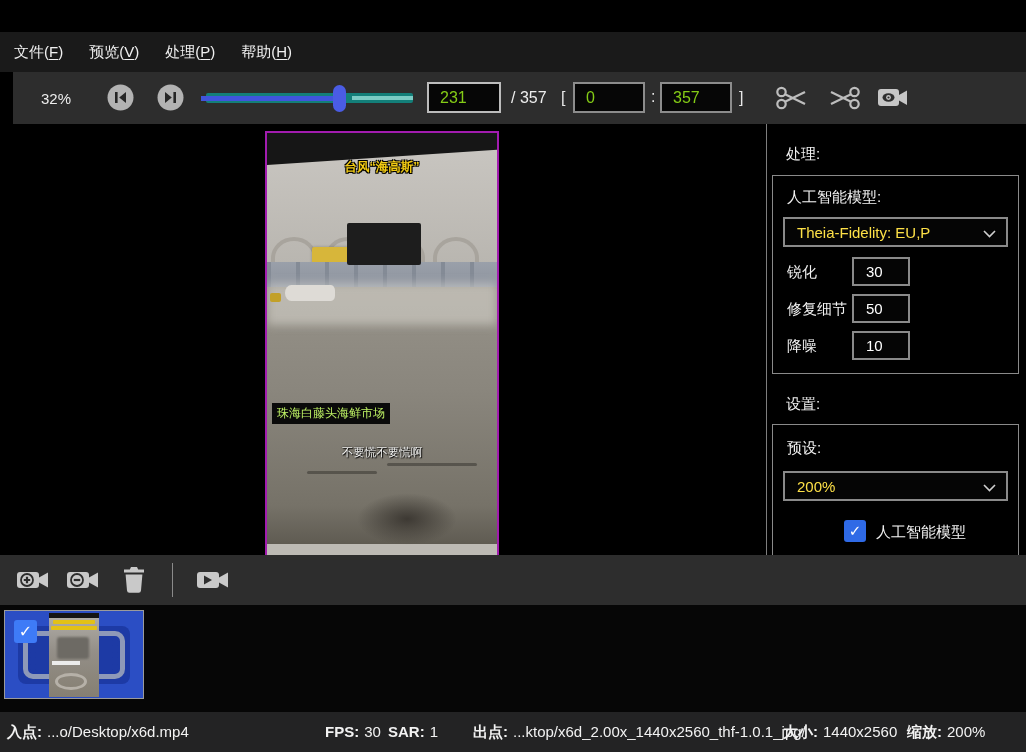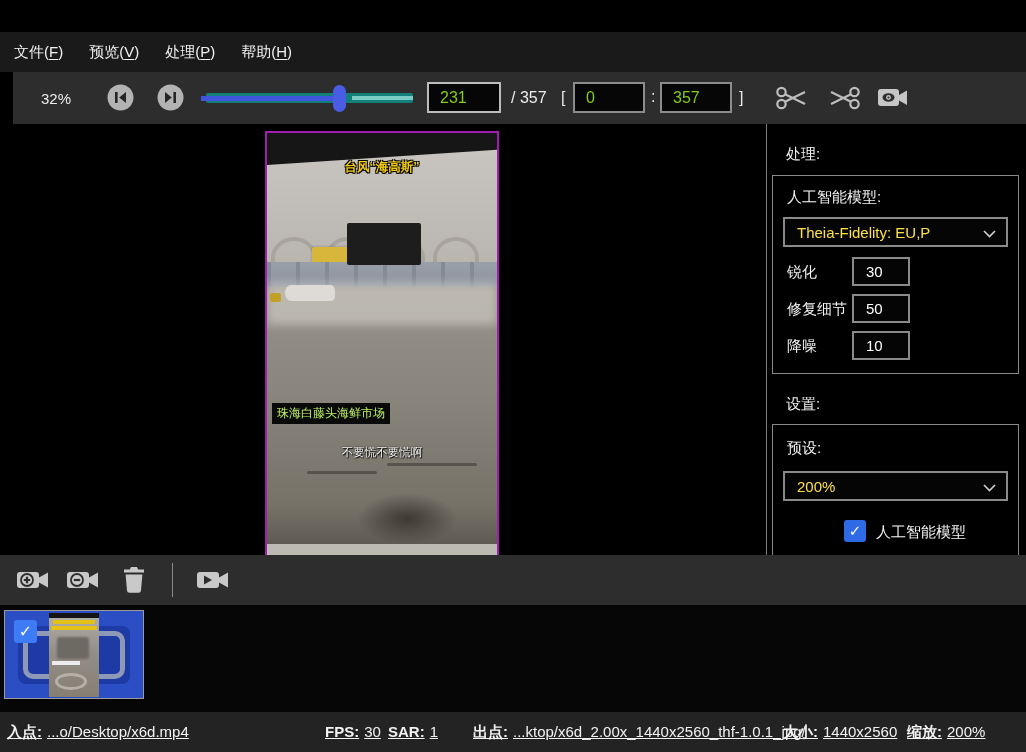--- a/index.html
+++ b/index.html
@@ -118,21 +118,21 @@
   .minithumb { position:absolute; left:44px; top:2px; width:50px; height:84px; overflow:hidden;
                background:linear-gradient(#b3b0aa,#948f88 45%,#89robot7f72 80%,#857f72); }
   .mt { position:absolute; }
   #thumbcheck { position:absolute; left:9px; top:9px; width:23px; height:23px; background:#3e7bf7;
                 border-radius:3px; color:#fff; font-size:16px; font-weight:bold;
                 display:flex; align-items:center; justify-content:center; }
 
   
   #statusbar { position:absolute; left:0; top:712px; width:1026px; height:40px;
                background:#232324; color:#f2f2f2; font-size:15px; }
-  .sbitem { position:absolute; top:0; line-height:40px; white-space:nowrap;text-decoration:underline; }
+  .sbitem { position:absolute; top:0; line-height:40px; white-space:nowrap; }
   .sbitem b { font-weight:bold; margin-right:5px; }
 </style>
 </head>
 <body>
 
 <div id="app">
 
 
   <div id="menubar">
     <span class="mi"><span>文件(</span><span class="u">F</span><span>)</span></span>

